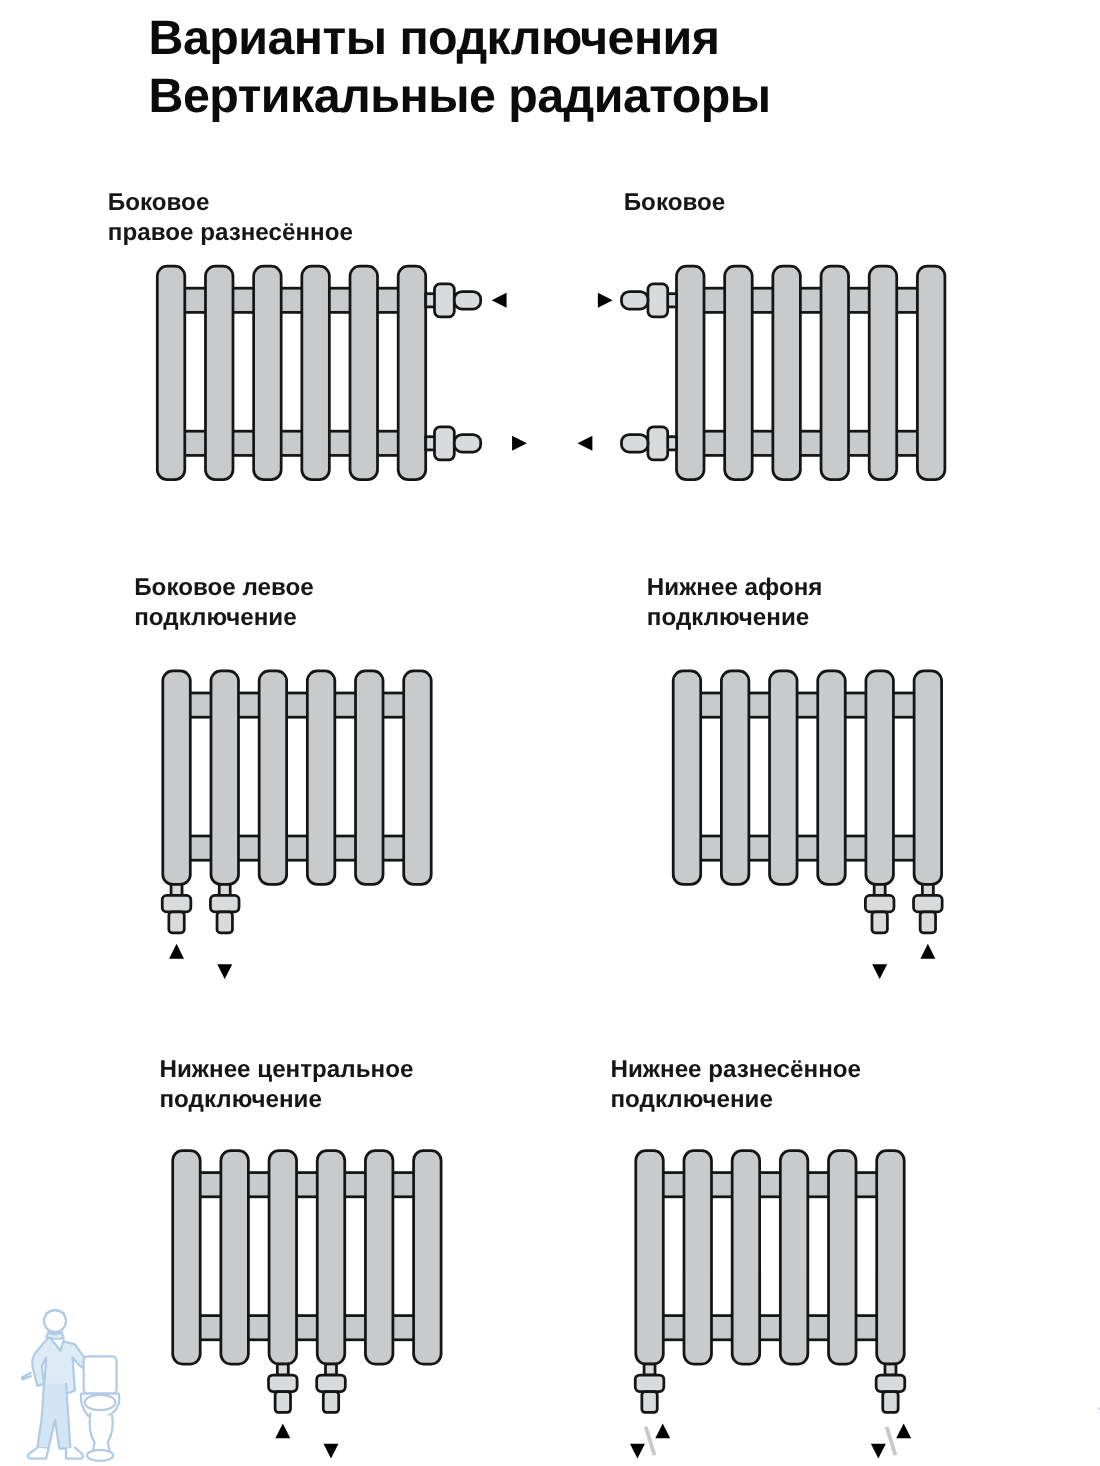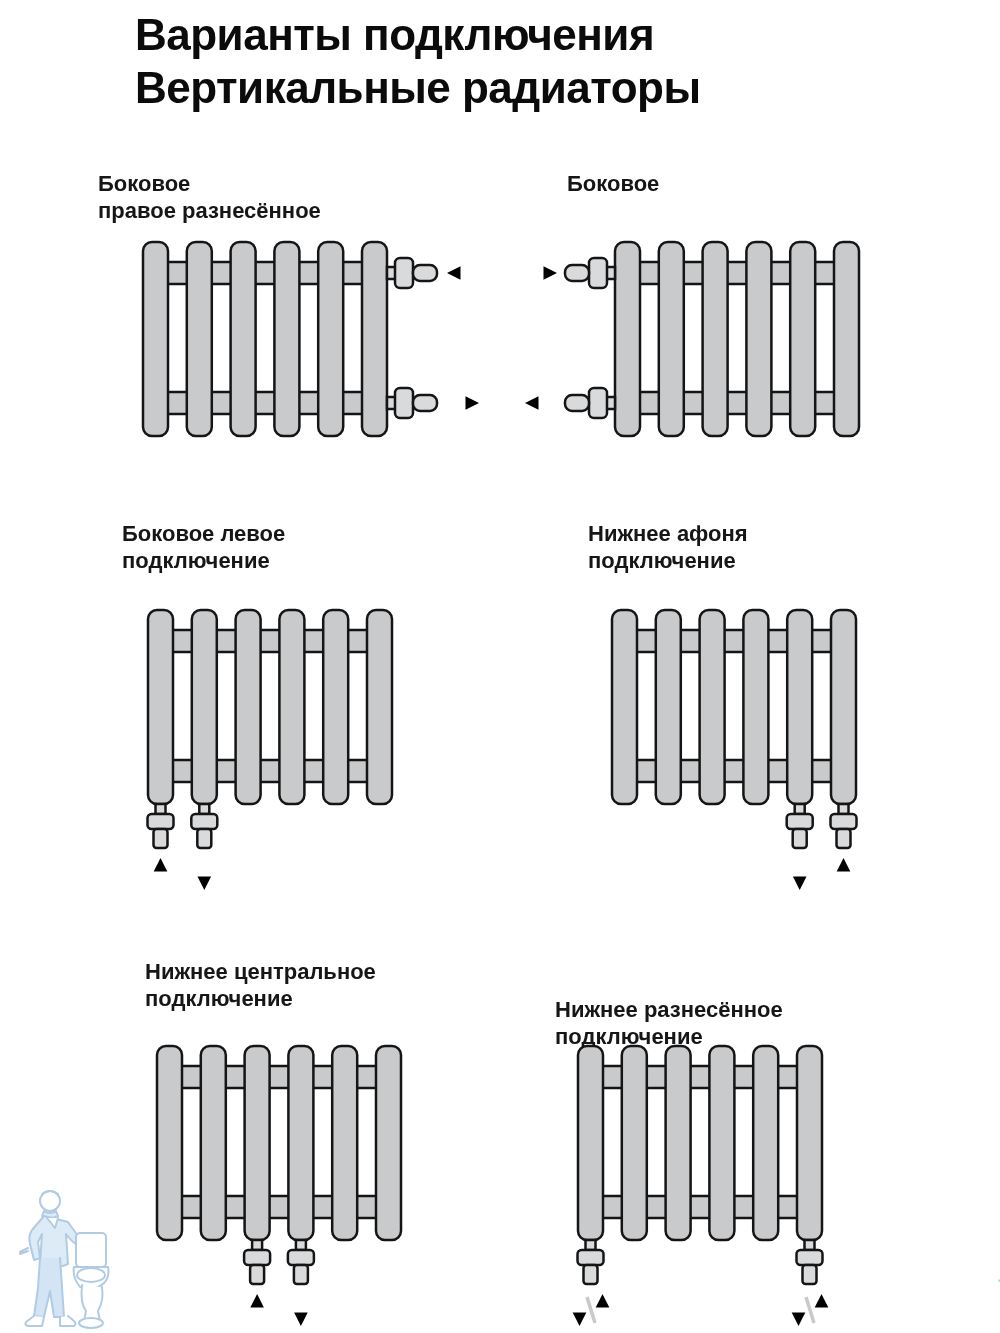--- a/index.html
+++ b/index.html
@@ -133,21 +133,21 @@
     <div>подключение</div>
   </div>
   <svg class="fig-art" style="left:149px;top:1044px" width="260" height="286" viewBox="0 0 260 286">
     <use href="#rad-body" x="8" y="2"></use>
     <use href="#bottom-valve" transform="translate(108.1,196)"></use>
     <use href="#bottom-valve" transform="translate(151.9,196)"></use>
     <use href="#arrow-up" class="arrow arrow-red" transform="translate(108.1,266)"></use>
     <use href="#arrow-up" class="arrow arrow-blue" transform="translate(151.9,266) rotate(180)"></use>
   </svg>
 
-  <div class="fig-label" style="left:555px;top:996px;width:300px">
+  <div class="fig-label" style="left:555px;top:958px;width:300px">
     <div>Нижнее разнесённое</div>
     <div>подключение</div>
   </div>
   <svg class="fig-art" style="left:570px;top:1044px" width="260" height="286" viewBox="0 0 260 286">
     <use href="#rad-body" x="8" y="2"></use>
     <use href="#bottom-valve" transform="translate(20.5,196)"></use>
     <use href="#bottom-valve" transform="translate(239.5,196)"></use>
     <use href="#arrow-up" class="arrow arrow-blue" transform="translate(9.5,266) rotate(180)"></use>
     <use href="#slash" class="slash-mark" transform="translate(21,266)"></use>
     <use href="#arrow-up" class="arrow arrow-red" transform="translate(32.5,266)"></use>

